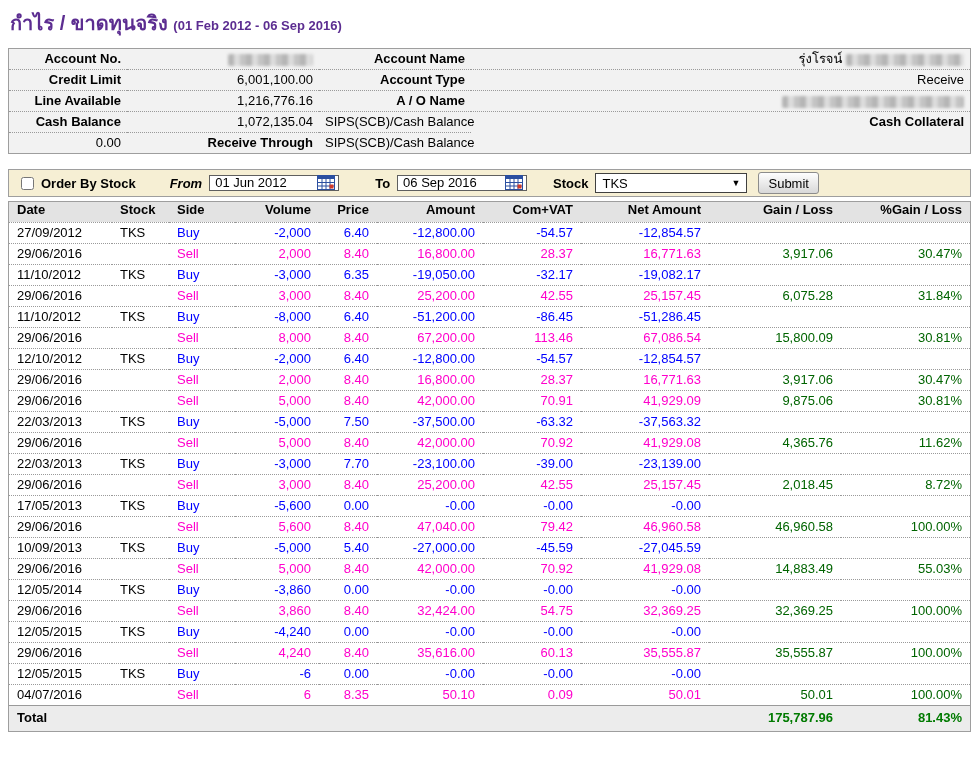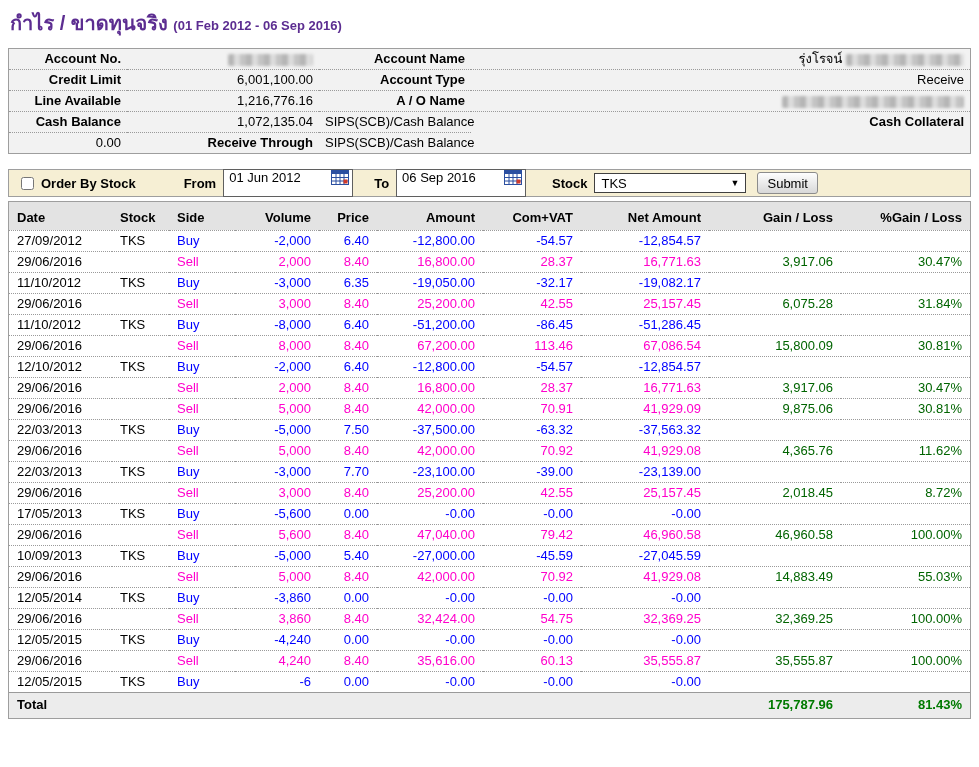--- a/index.html
+++ b/index.html
@@ -26,38 +26,38 @@
   .account-grid > .acc-cell:nth-last-child(-n+4){border-bottom:none;}
   .redacted{display:inline-block;height:12px;border-radius:2px;vertical-align:middle;
     background:repeating-linear-gradient(90deg,#b5b5b5 0 6px,#dcdcdc 6px 12px,#c3c3c3 12px 18px);
     filter:blur(1.6px);}
 
   
   .filter-bar{border:1px solid #9E9E9E;background:var(--filter_bg);display:flex;align-items:center;
     height:28px;padding:0 9px;margin-bottom:4px;}
   .flabel{font-weight:bold;}
   .cb{width:13px;height:13px;margin:0 7px 0 3px;}
-  .lbl-from{margin-left:48px;}
-  .lbl-to{margin-left:21px;}
+  .lbl-from{margin-left:34px;font-style:italic;}
+  .lbl-to{margin-left:36px;}
   .lbl-stock{margin-left:26px;}
-  .datebox{display:flex;align-items:flex-start;justify-content:space-between;background:#fff;
-    border:1px solid #5f5f5f;height:28px;width:130px;padding:0 3px 0 5px;margin-left:7px;cursor:text;}
+  .datebox{display:flex;align-items:flex-end;justify-content:space-between;background:#fff;
+    border:1px solid #5f5f5f;height:16px;width:130px;padding:0 3px 0 5px;margin-left:7px;cursor:text;}
   .selectbox{display:flex;align-items:center;justify-content:space-between;background:#fff;
     border:1px solid #404040;height:20px;width:152px;padding:0 6px;margin-left:7px;cursor:default;}
   .chev{font-size:9px;color:#000;}
   .submit-btn{margin-left:11px;height:22px;padding:0 9px;
     background:linear-gradient(#FEFEFE,#D8D8D8);border:1px solid #8C8C8C;border-radius:3px;
     font-family:inherit;font-size:13px;color:#000;cursor:pointer;}
 
   
   .table-box{border:1px solid #9E9E9E;}
   table.trade{width:100%;border-collapse:collapse;table-layout:fixed;}
   th,td{padding:2px 8px;line-height:16px;border-bottom:1px dotted #9A9A9A;
     white-space:nowrap;overflow:hidden;}
-  thead th{background:#E3E3E3;text-align:left;font-weight:bold;padding-top:8px;padding-bottom:4px;}
+  thead th{background:#E3E3E3;text-align:left;font-weight:bold;padding-top:0;padding-bottom:4px;}
   .num{text-align:right;}
   .c0{width:103px}.c1{width:57px}.c2{width:66px}.c3{width:84px}.c4{width:58px}
   .c5{width:106px}.c6{width:98px}.c7{width:128px}.c8{width:132px}.c9{width:auto}
   tr.buy .side-col{color:var(--buy);}
   tr.sell .side-col{color:var(--sell);}
   td.gain-col{color:var(--gain);}
   tfoot td{background:#ECECEC;border-bottom:none;border-top:1px solid #9A9A9A;
     font-weight:bold;padding-top:4px;padding-bottom:5px;}
   tfoot td.gain-col{color:var(--total_gain);}
 </style>
@@ -402,20 +402,32 @@
           <td class="c1">TKS</td>
           <td class="c2 side-col">Buy</td>
           <td class="c3 num side-col">-6</td>
           <td class="c4 num side-col">0.00</td>
           <td class="c5 num side-col">-0.00</td>
           <td class="c6 num side-col">-0.00</td>
           <td class="c7 num side-col">-0.00</td>
           <td class="c8 num gain-col"></td>
           <td class="c9 num gain-col"></td>
         </tr>
+        <tr class="sell">
+          <td class="c0">04/07/2016</td>
+          <td class="c1"></td>
+          <td class="c2 side-col">Sell</td>
+          <td class="c3 num side-col">6</td>
+          <td class="c4 num side-col">8.35</td>
+          <td class="c5 num side-col">50.10</td>
+          <td class="c6 num side-col">0.09</td>
+          <td class="c7 num side-col">50.01</td>
+          <td class="c8 num gain-col">50.01</td>
+          <td class="c9 num gain-col">100.00%</td>
+        </tr>
       </tbody>
     <tfoot>
       <tr>
         <td colspan="8">Total</td>
         <td class="num gain-col">175,787.96</td>
         <td class="num gain-col">81.43%</td>
       </tr>
     </tfoot>
   </table>
 </div>

